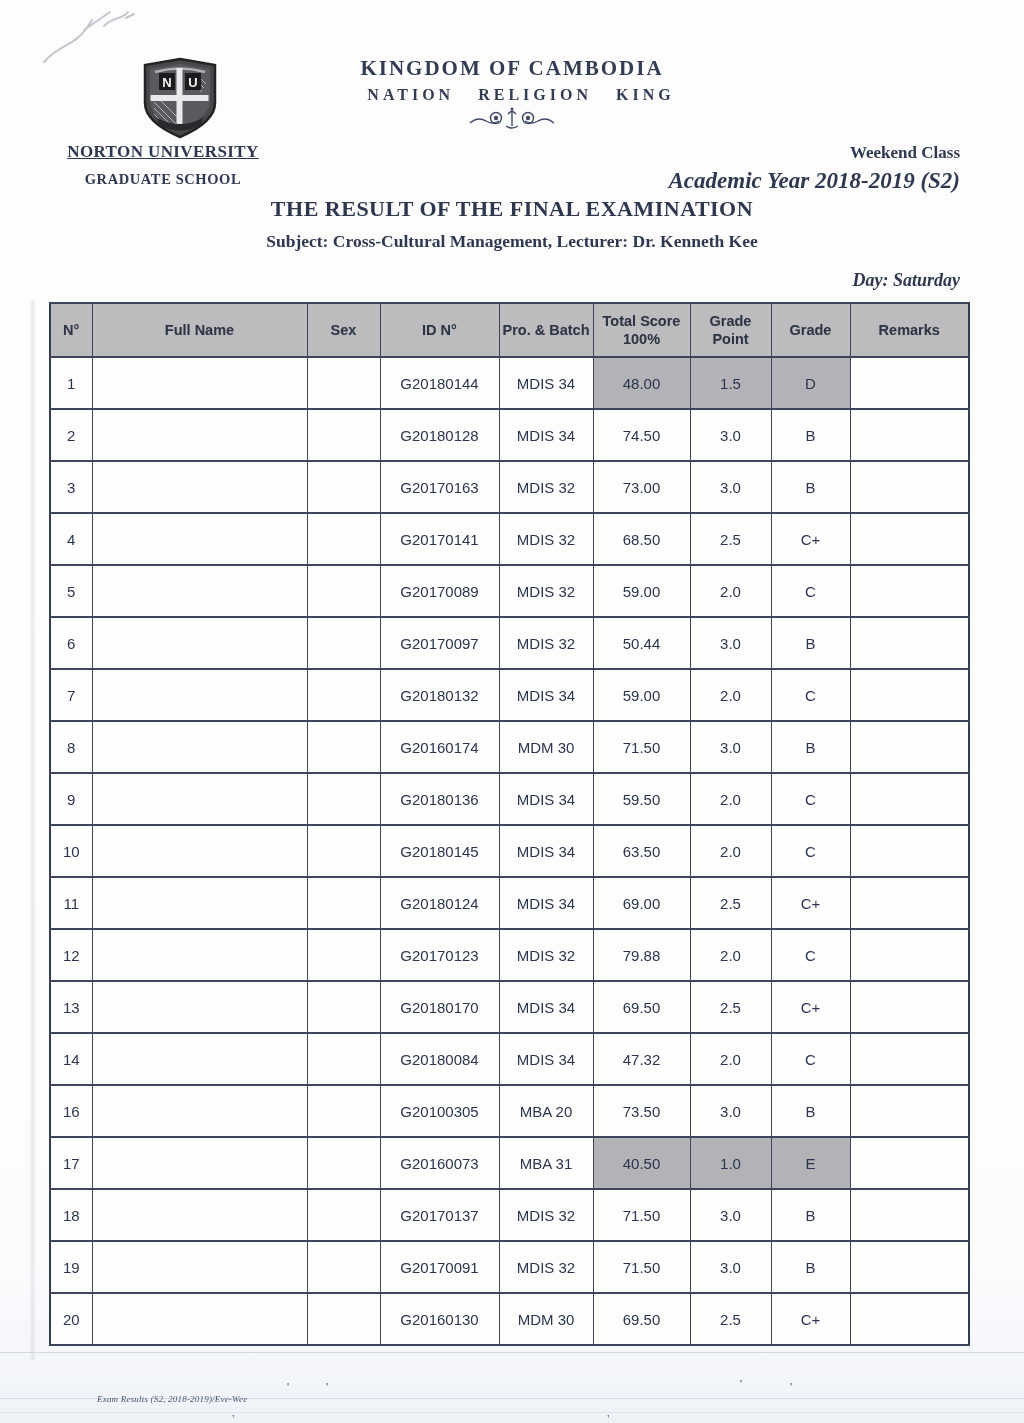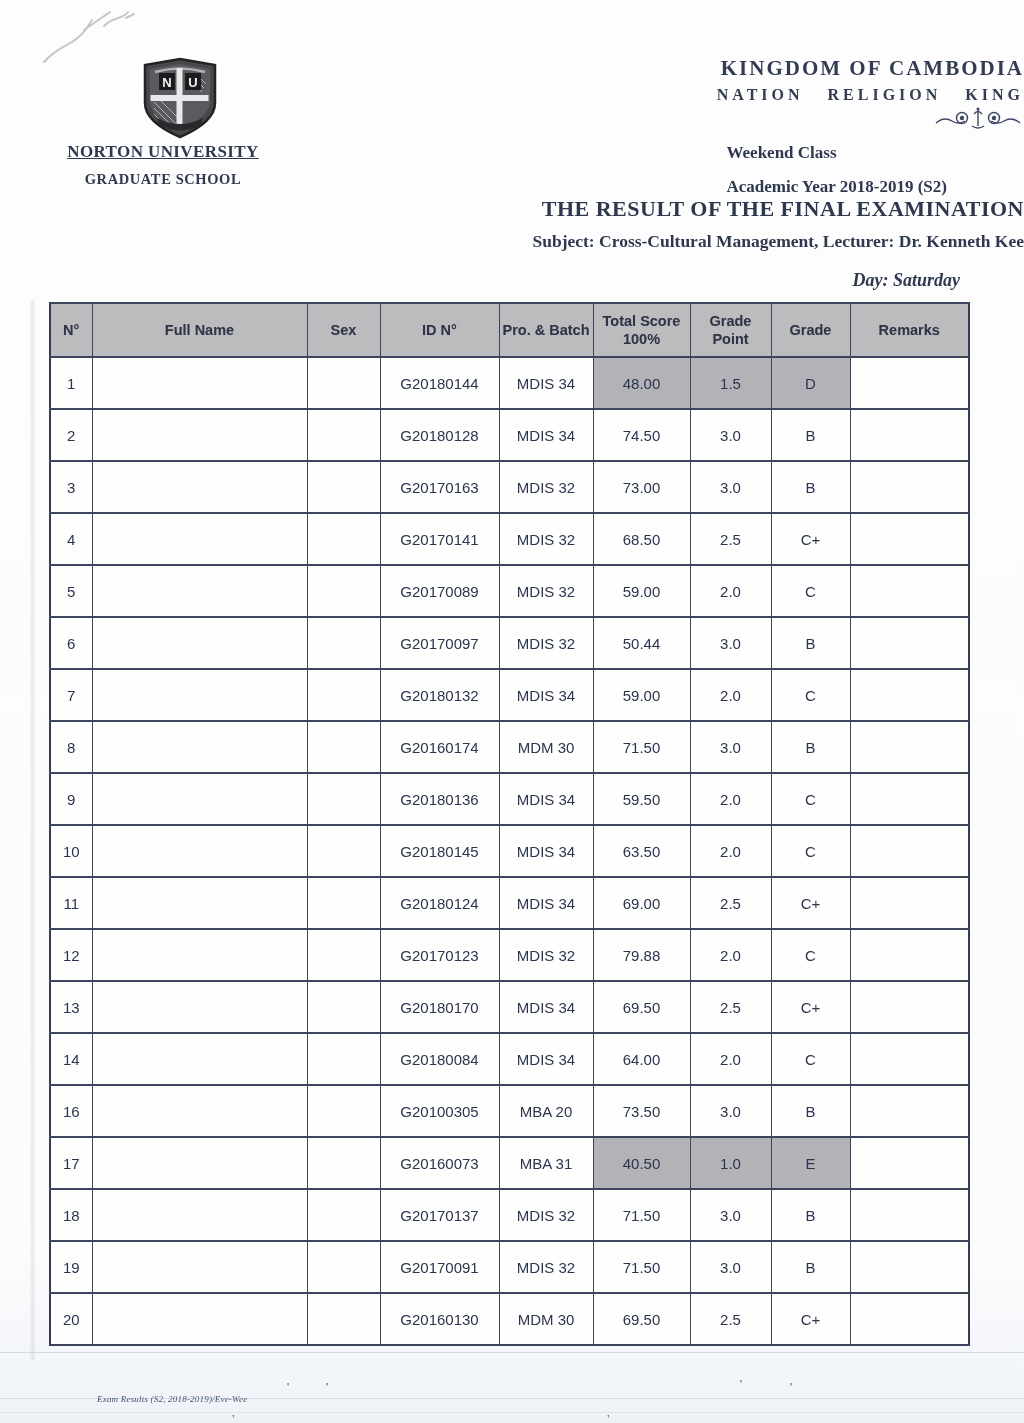--- a/index.html
+++ b/index.html
@@ -2,30 +2,30 @@
 <html><head>
 <meta charset="utf-8">
 <style>
   html,body{margin:0;padding:0;background:#d9dadc;}
   .page{
     position:relative;width:1024px;height:1423px;margin:0 auto;
     background:linear-gradient(180deg,#fdfdfe 0%,#fcfcfd 88%,#f2f5f9 97%,#eef2f7 100%);
     font-family:"Liberation Serif",serif;color:#333d52;overflow:hidden;
   }
   .abs{position:absolute;}
-  .ctr{left:0;right:0;text-align:right;}
+  .ctr{left:0;right:0;text-align:center;}
   .kingdom{top:56px;font-size:21px;font-weight:bold;letter-spacing:2px;color:#323c52;}
   .motto{top:86px;font-size:16px;font-weight:bold;letter-spacing:4px;word-spacing:16px;color:#323c52;margin-left:18px;}
   .ornament-wrap{top:106px;}
   .brand{left:58px;top:142px;width:210px;text-align:center;color:#2e3850;}
   .brand .u-name{font-size:17px;font-weight:bold;letter-spacing:.4px;text-decoration:underline;}
   .brand .u-school{font-size:14.5px;font-weight:bold;letter-spacing:.6px;margin-top:9px;}
-  .session{right:77px;top:143px;color:#2e3850;}
+  .session{right:64px;top:143px;text-align:right;color:#2e3850;}
   .session .cls{font-size:17px;font-weight:bold;}
-  .session .yr{font-size:17px;font-weight:bold;margin-top:14px;}
+  .session .yr{font-size:23px;font-weight:bold;margin-top:5px;font-style:italic;}
   .doc-title{top:196px;font-size:22px;font-weight:bold;letter-spacing:.5px;color:#2d374e;}
   .subject{top:231px;font-size:17.5px;font-weight:bold;color:#2e3850;}
   .day{right:64px;top:270px;font-size:18px;font-weight:bold;font-style:italic;color:#2d374e;}
   table.results{
     position:absolute;left:49px;top:302px;width:919px;
     border-collapse:collapse;table-layout:fixed;
     font-family:"Liberation Sans",sans-serif;color:#2b3550;
   }
   table.results th,table.results td{
     border:1.5px solid #3d455c;border-top-width:2.2px;border-bottom-width:2.2px;
@@ -275,21 +275,21 @@
           <td>2.5</td>
           <td>C+</td>
           <td></td>
         </tr>
         <tr>
           <td>14</td>
           <td></td>
           <td></td>
           <td>G20180084</td>
           <td>MDIS 34</td>
-          <td>64.00</td>
+          <td>47.32</td>
           <td>2.0</td>
           <td>C</td>
           <td></td>
         </tr>
         <tr>
           <td>16</td>
           <td></td>
           <td></td>
           <td>G20100305</td>
           <td>MBA 20</td>

